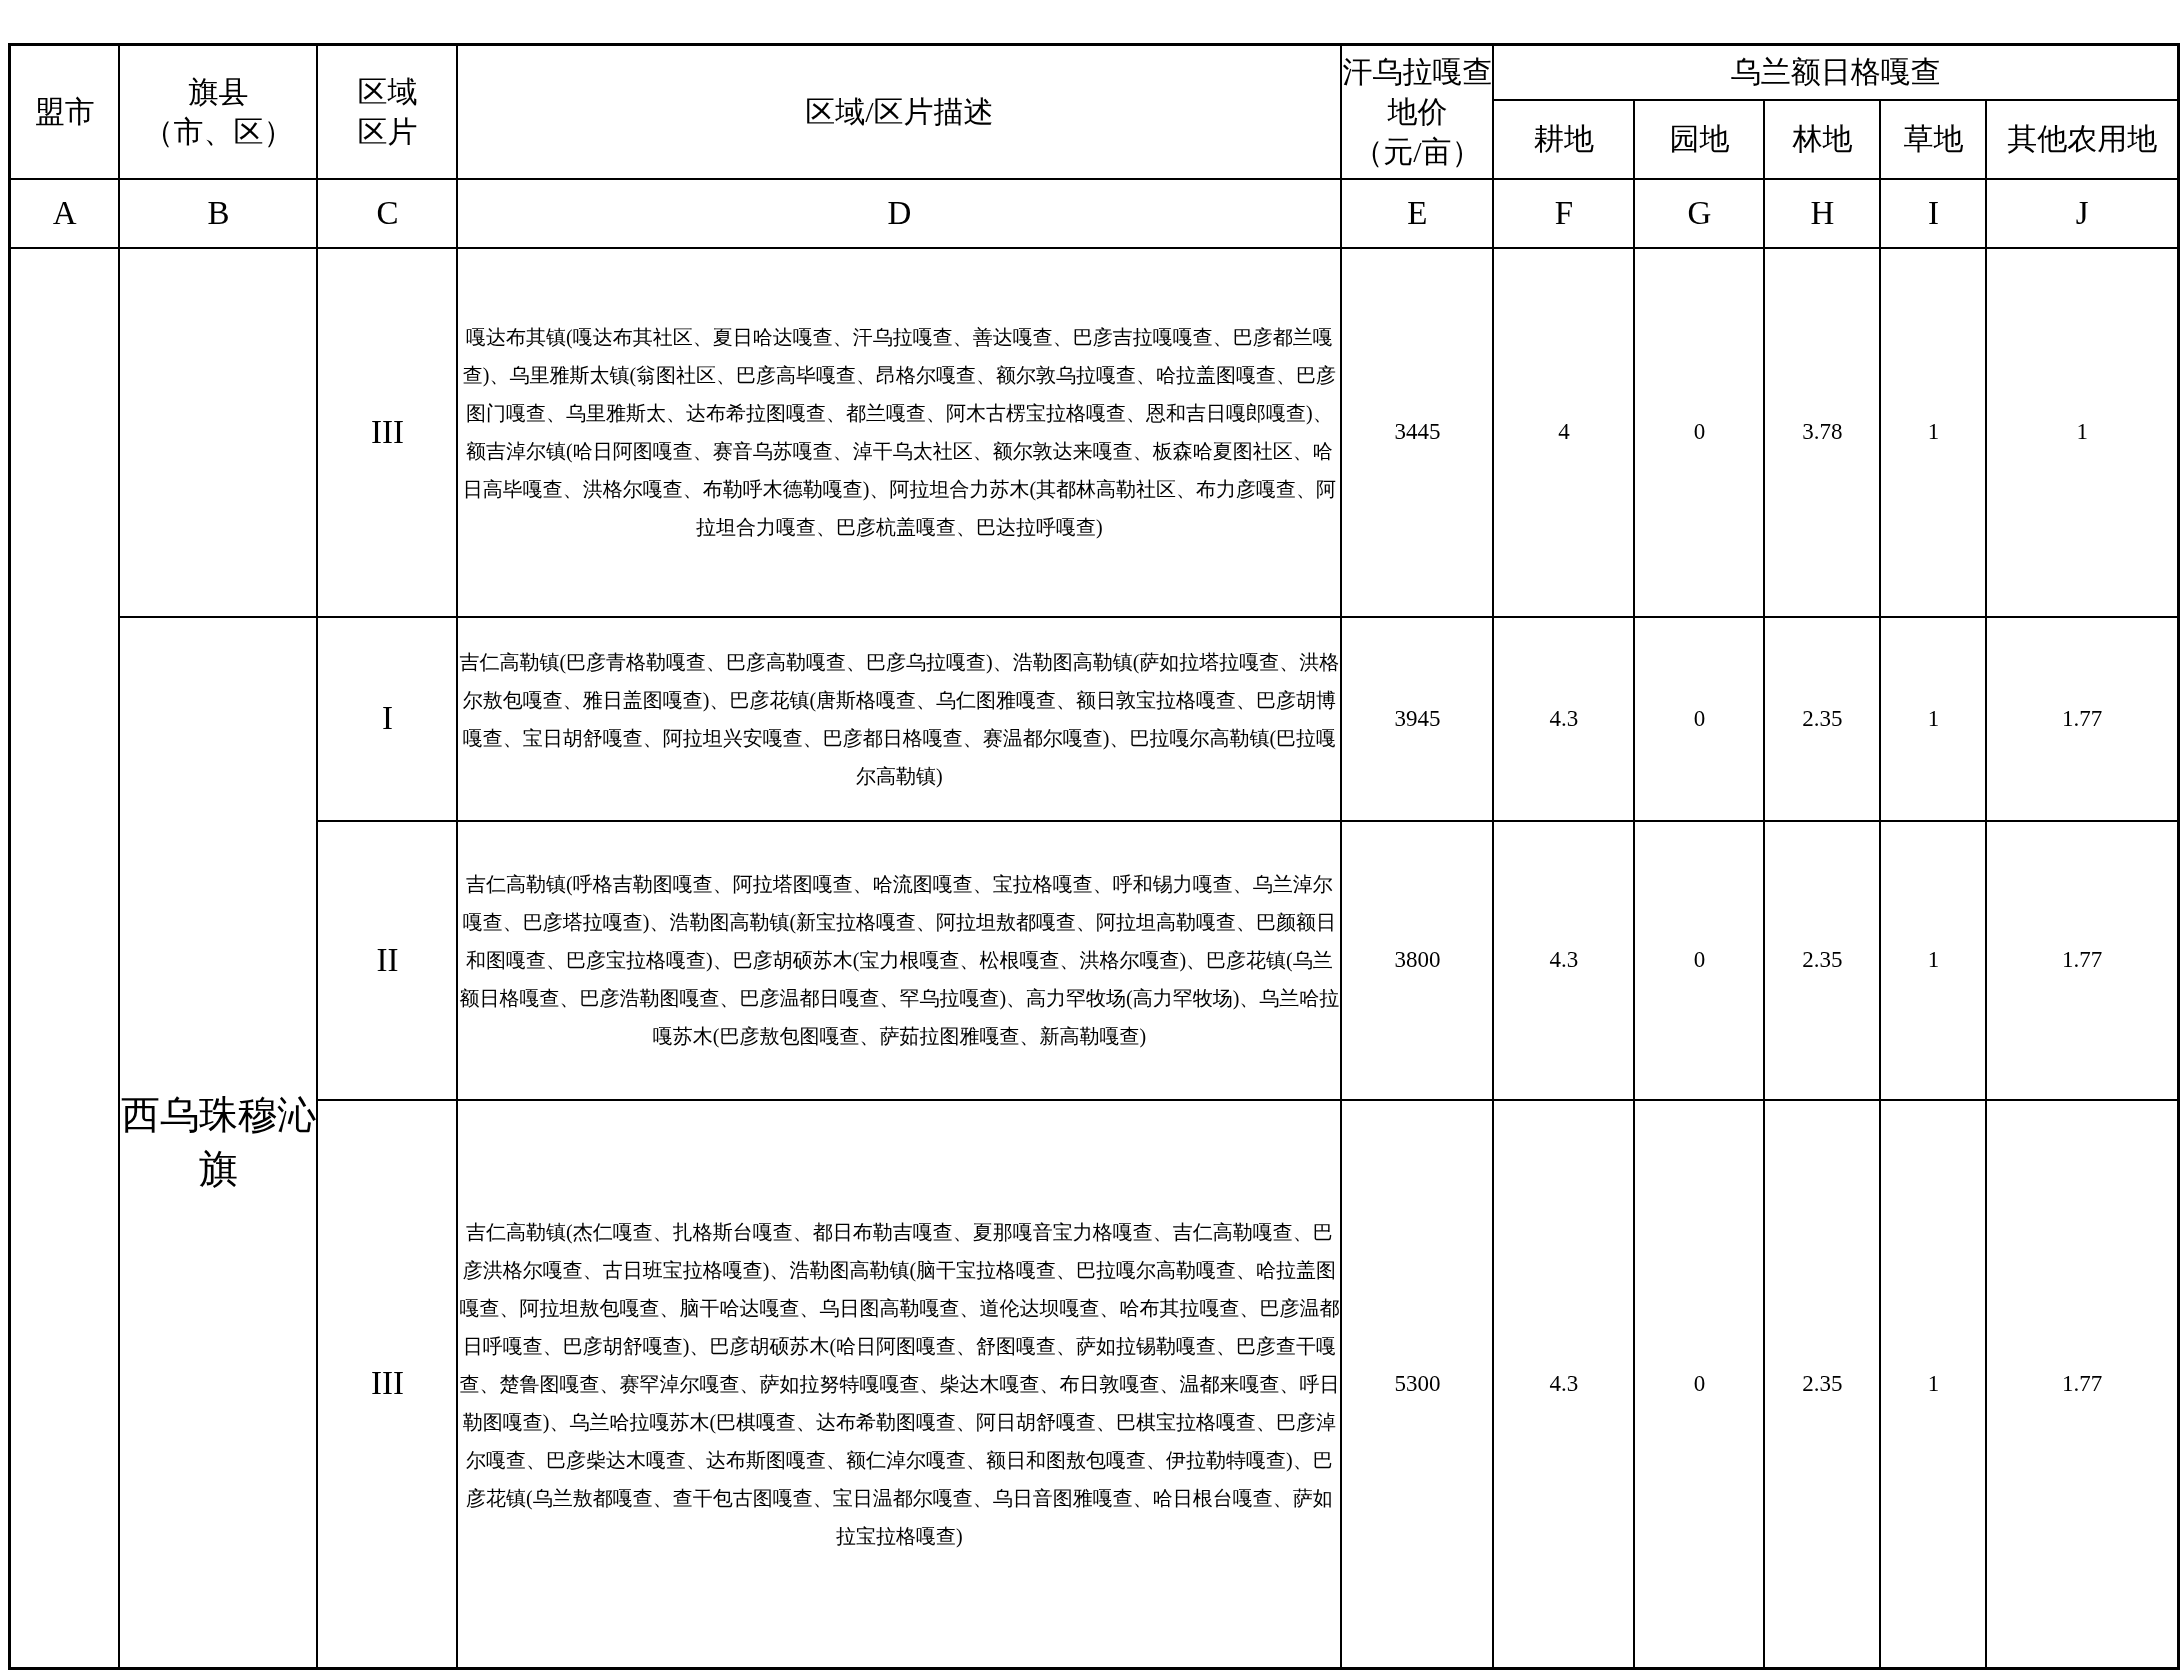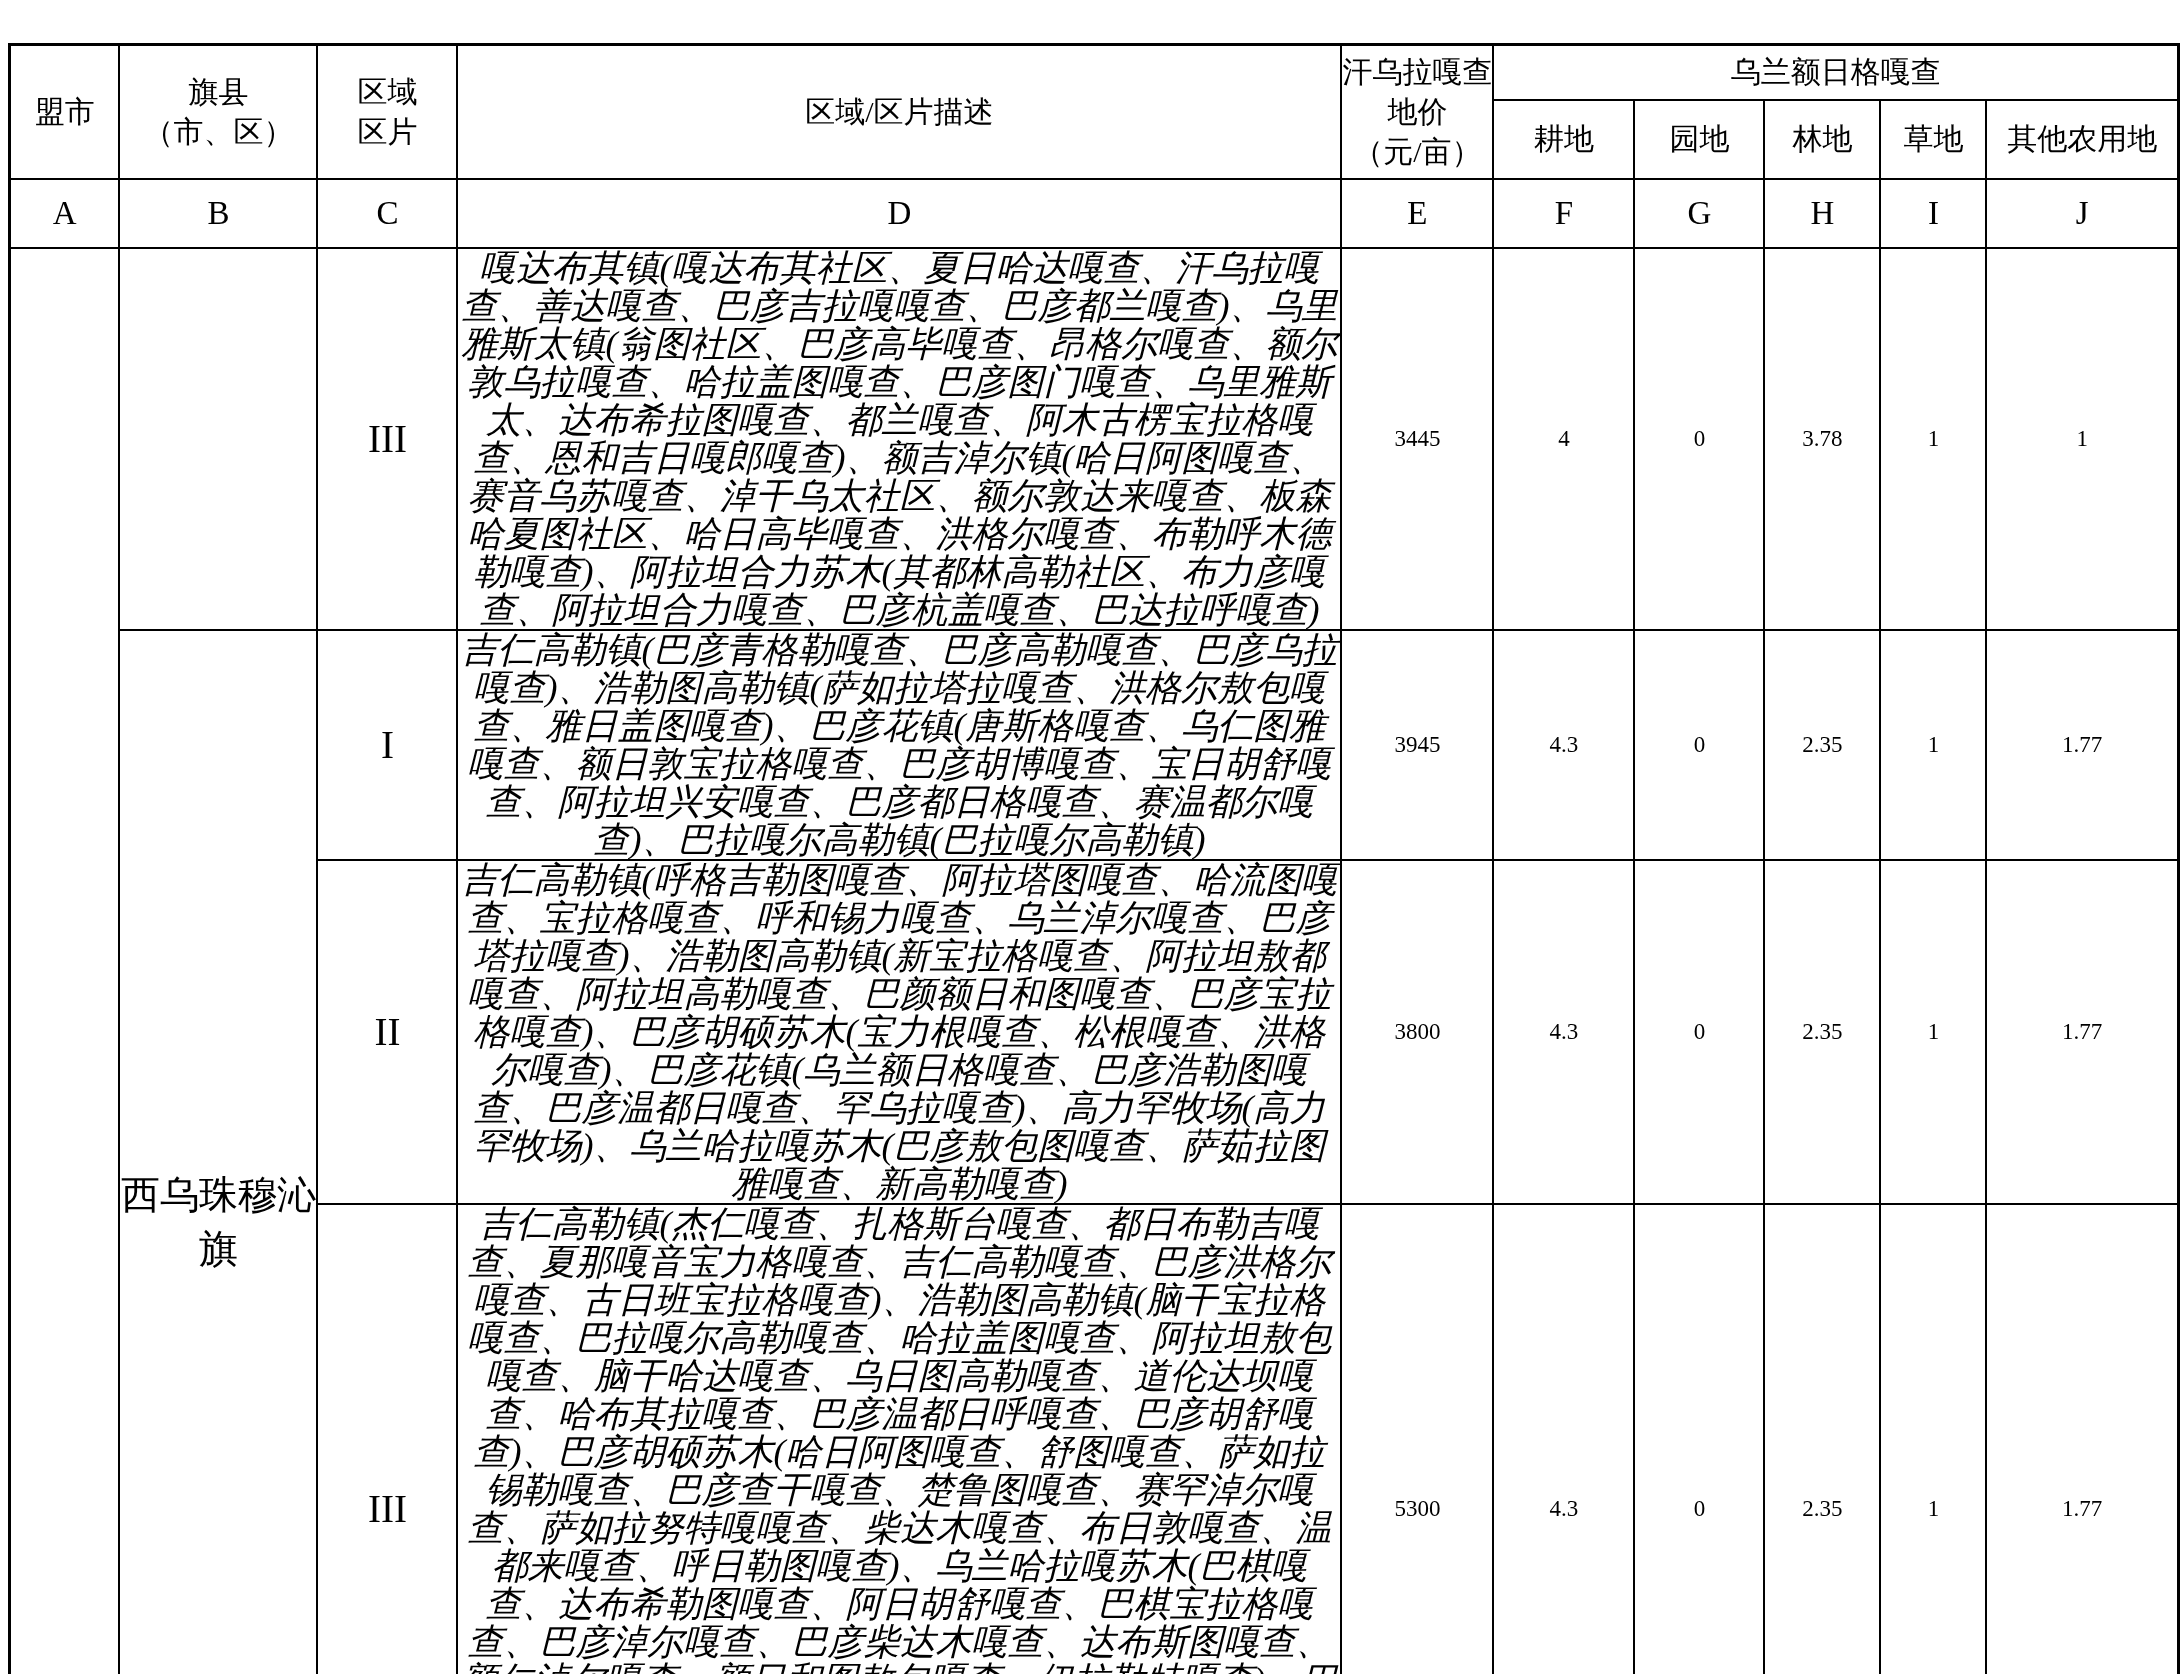--- a/index.html
+++ b/index.html
@@ -38,27 +38,26 @@
     font-weight: normal;
   }
   .hdr-line { display: block; }
   .letter-row td {
     height: 67px;
     font-size: 33px;
     border-bottom: 4.7px solid #000;
   }
   td.desc-cell {
     text-align: left;
-    font-size: 36px;
+    font-size: 20px;
     line-height: 38px;
     padding: 6.3px 7.9px 6.3px 4.7px;
     word-break: break-all;
-    font-style: italic;
   }
-  td.zone-cell { font-size: 39px; }
+  td.zone-cell { font-size: 33px; }
   td.num-cell { font-size: 23px; }
   td.county-cell { font-size: 39px; }
 </style>
 </head>
 <body>
 
 <div class="page">
   <table class="land-table">
     <colgroup>
       <col style="width:110px">

